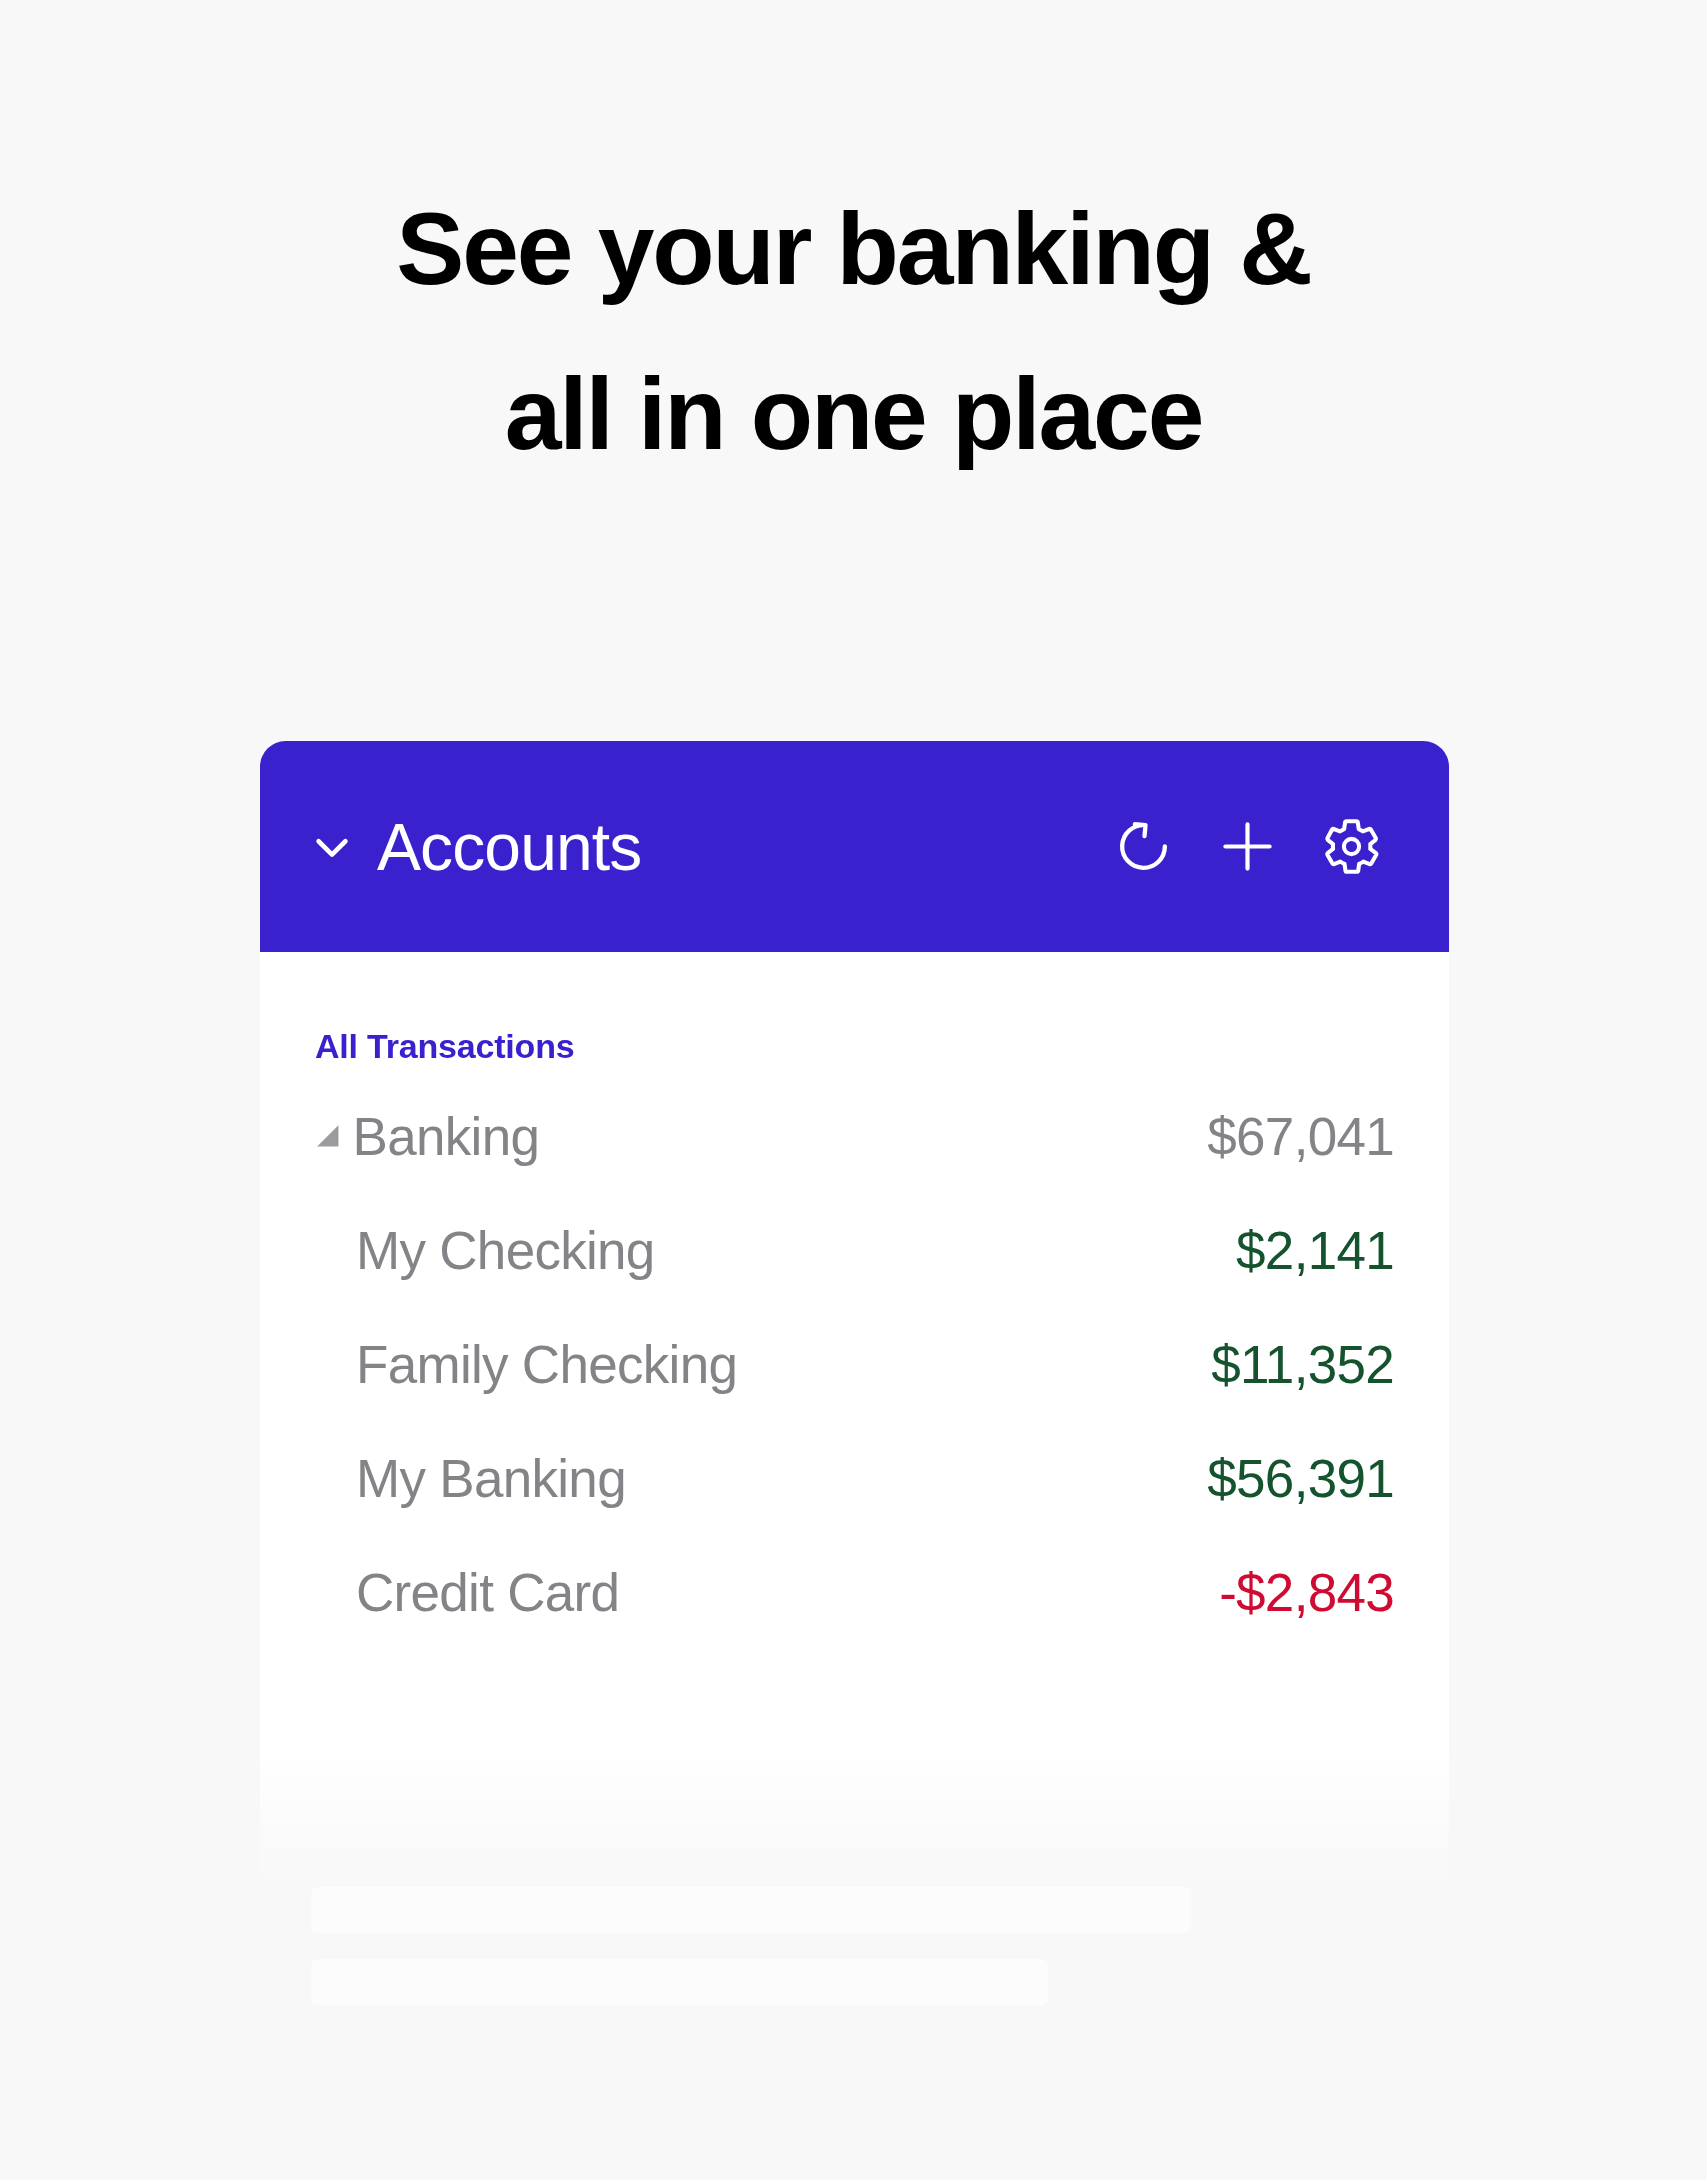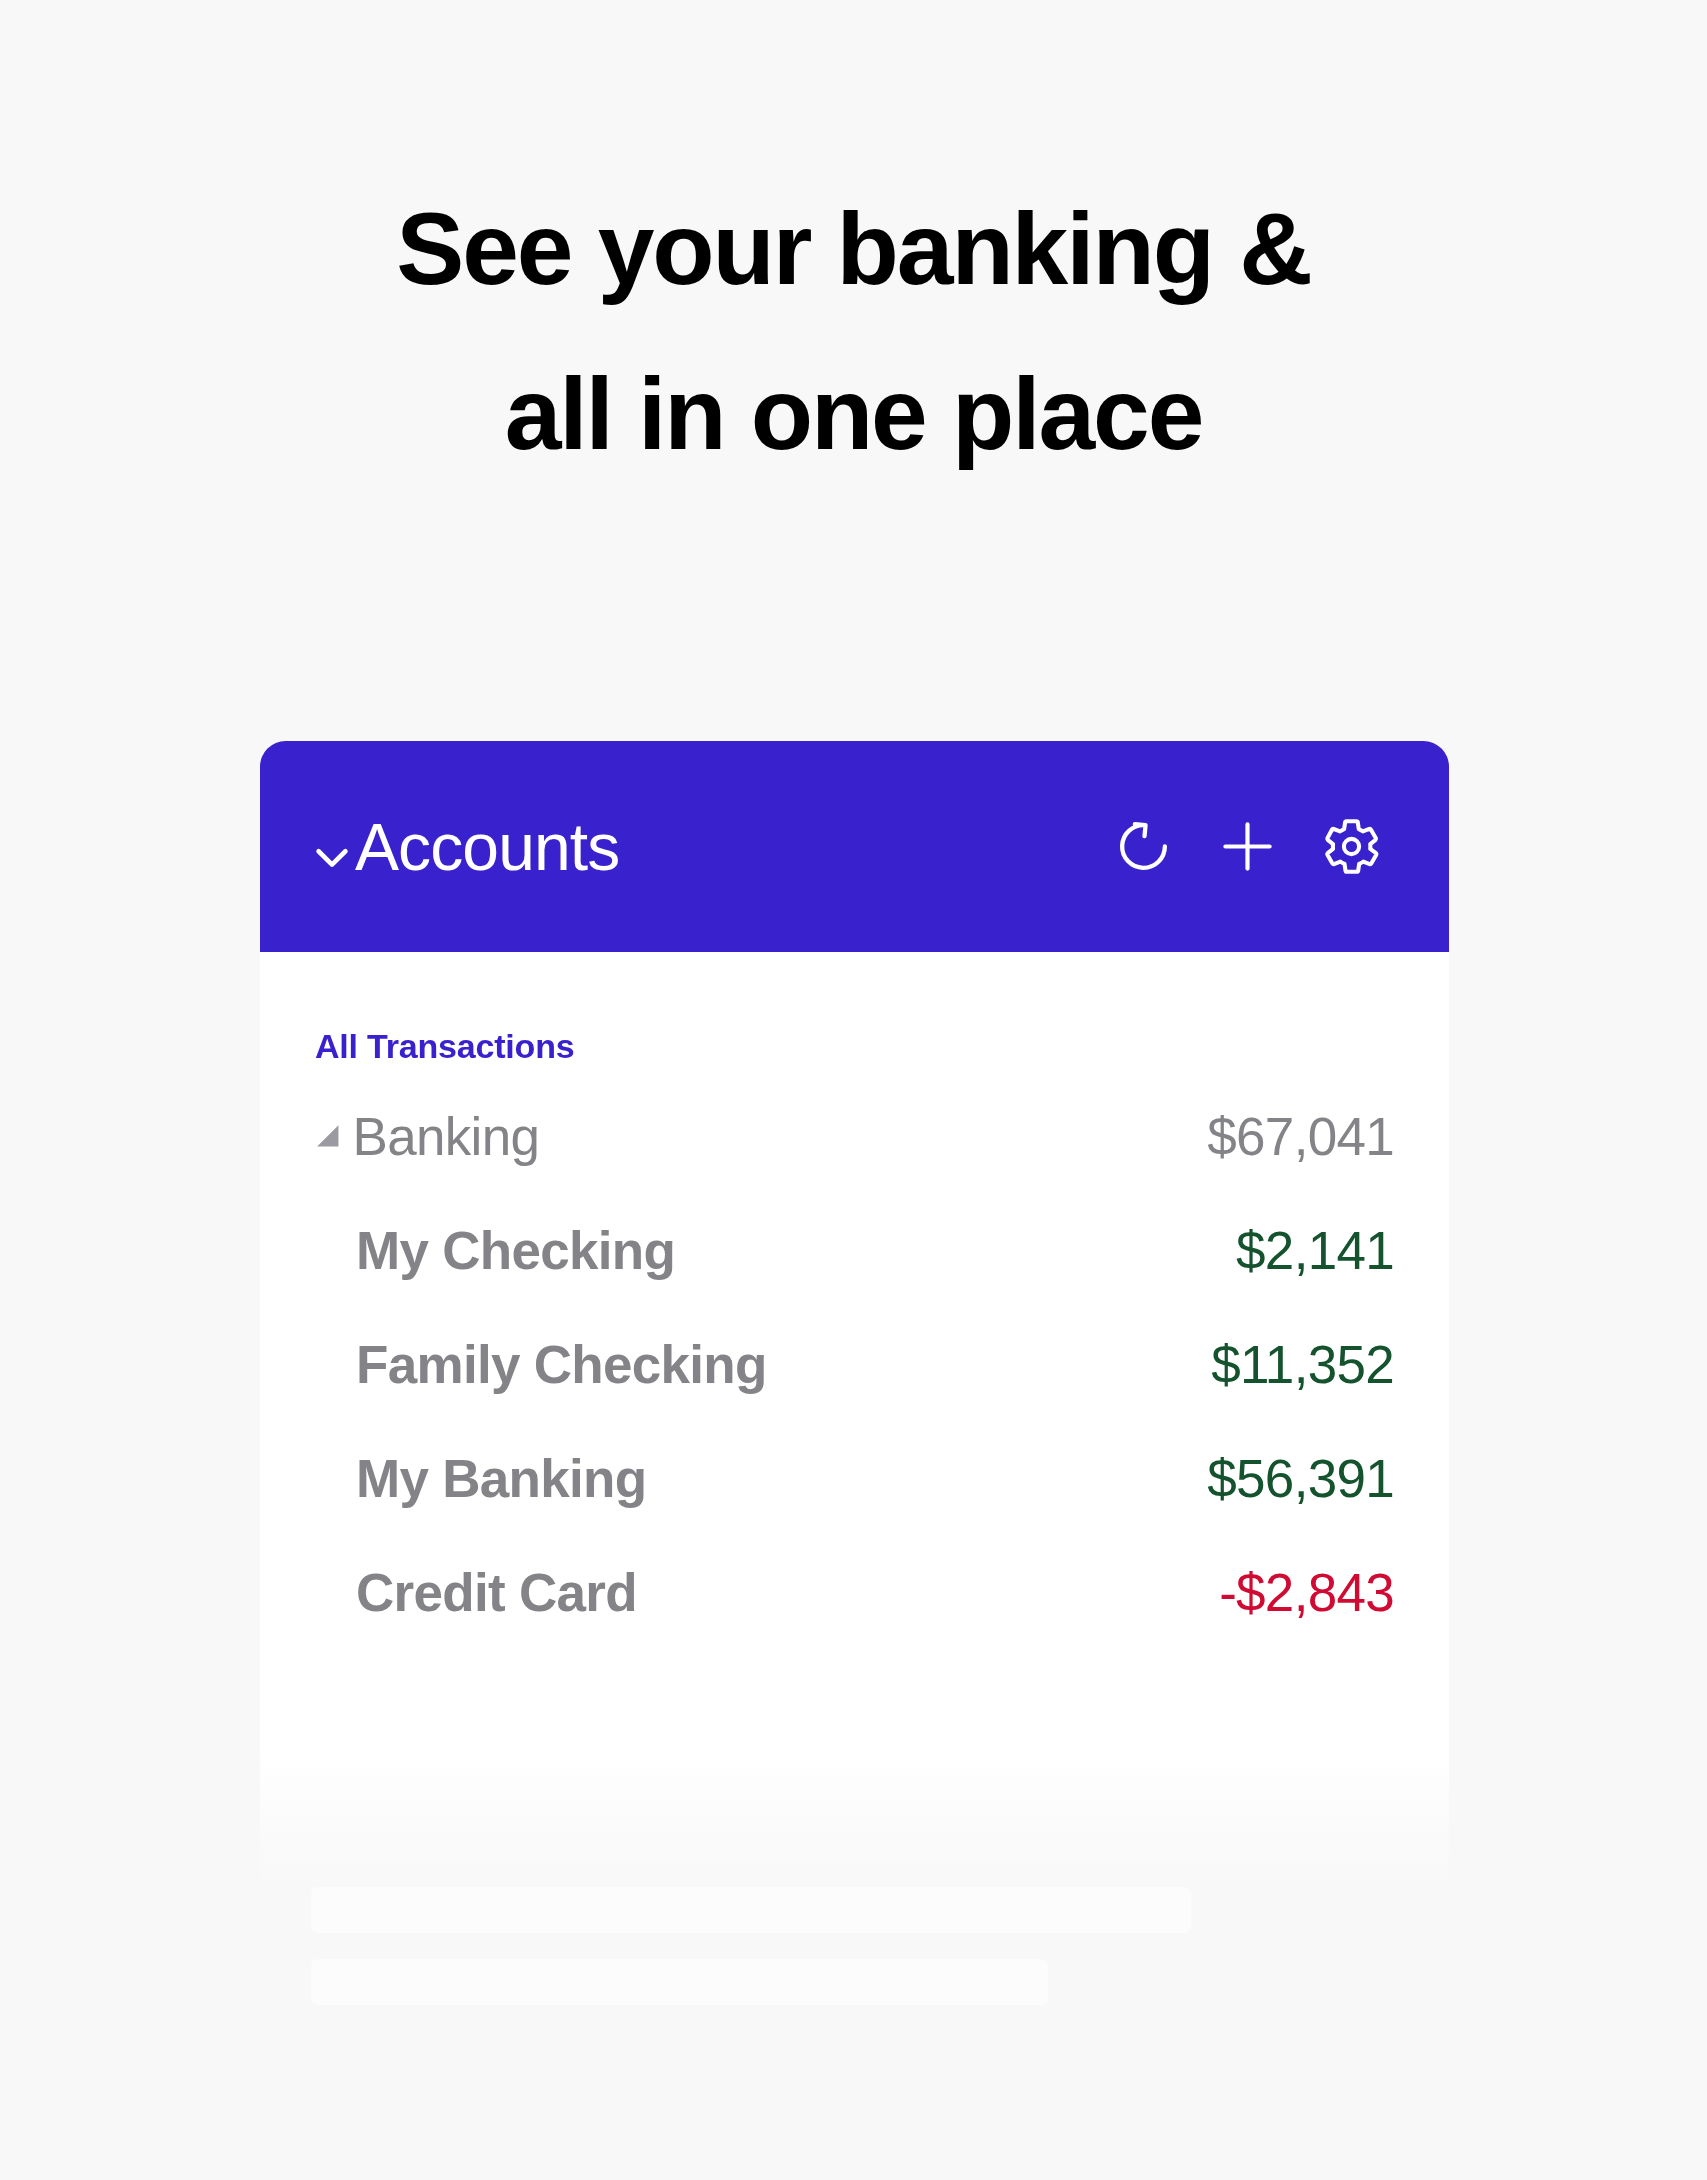--- a/index.html
+++ b/index.html
@@ -83,21 +83,22 @@
     height: 211px;
     background: #3A21CE;
     display: flex;
     align-items: center;
     padding: 0 61px 0 49px;
     position: relative;
   }
 
   .hdr-left {
     display: flex;
-    align-items: flex-end;
+    align-items: center;
+    gap: 22px;
     flex: 1 1 auto;
     min-width: 0;
   }
 
   .chevron-down-icon {
     width: 46px;
     height: 46px;
     flex: 0 0 auto;
     display: block;
   }
@@ -160,21 +161,21 @@
     height: 25.6px;
     flex: 0 0 auto;
     margin-right: 12px;
     position: relative;
     top: -6.8px;
   }
 
   .acct-name {
     color: #848488;
     font-size: 53px;
-    font-weight: 700;
+    font-weight: 400;
     letter-spacing: -0.7px;
     white-space: nowrap;
   }
 
   .acct-amount {
     margin-left: auto;
     color: #14532d;
     font-size: 53px;
     font-weight: 400;
     letter-spacing: -0.7px;

